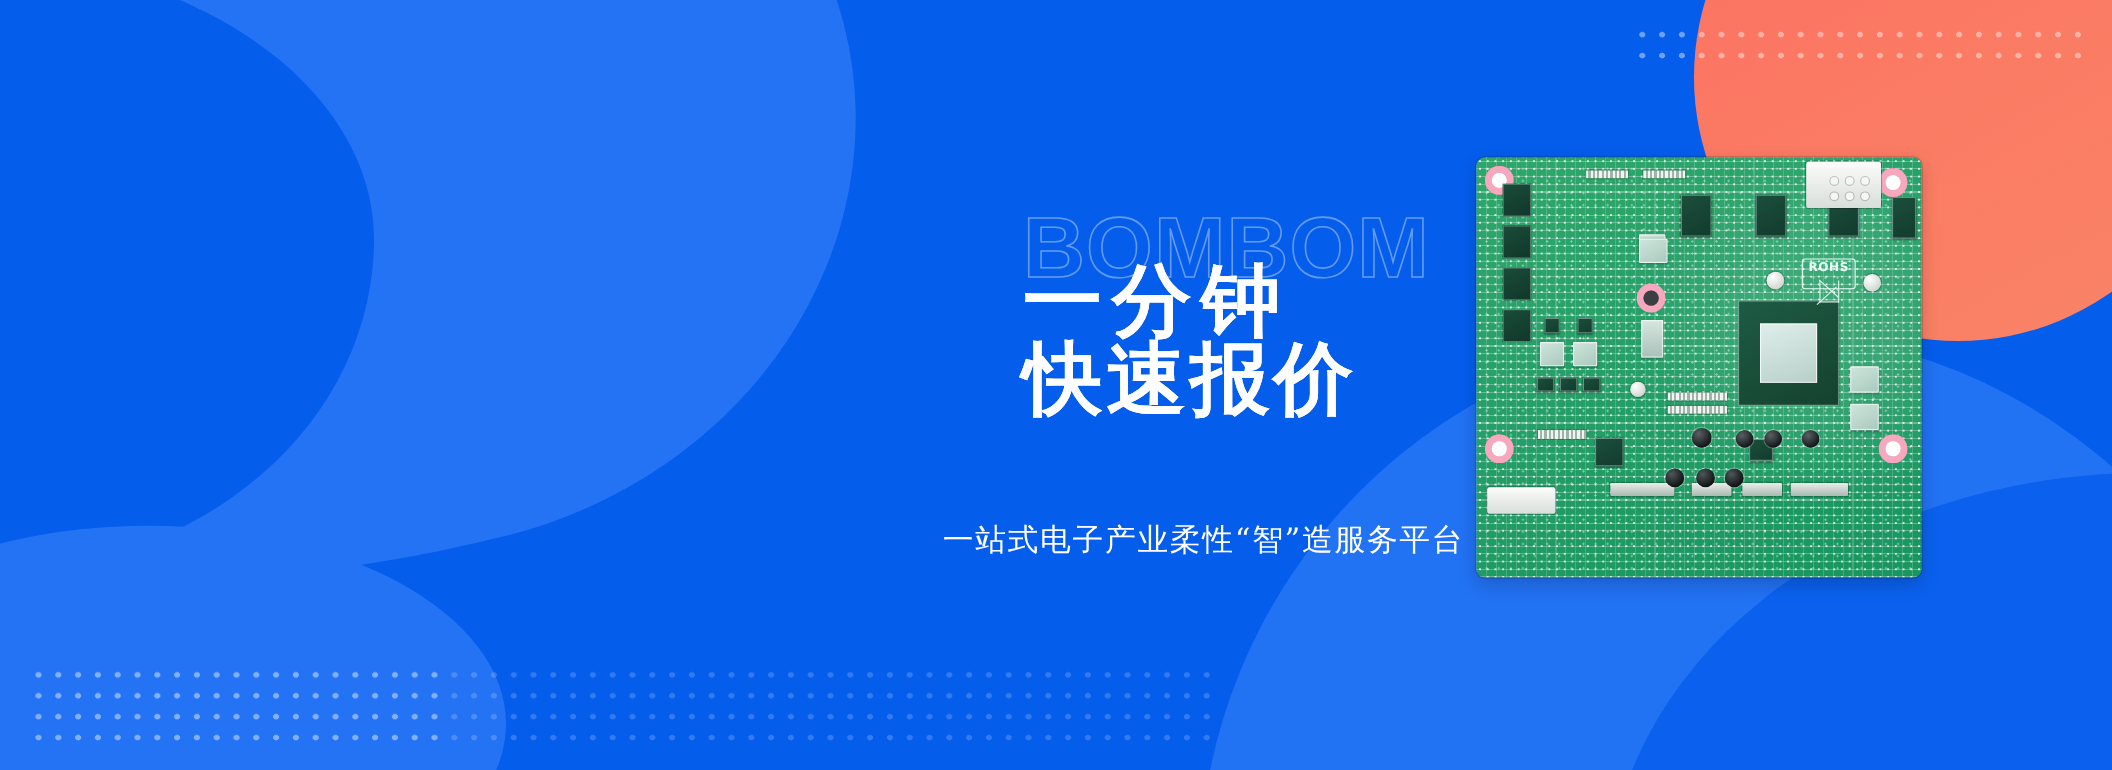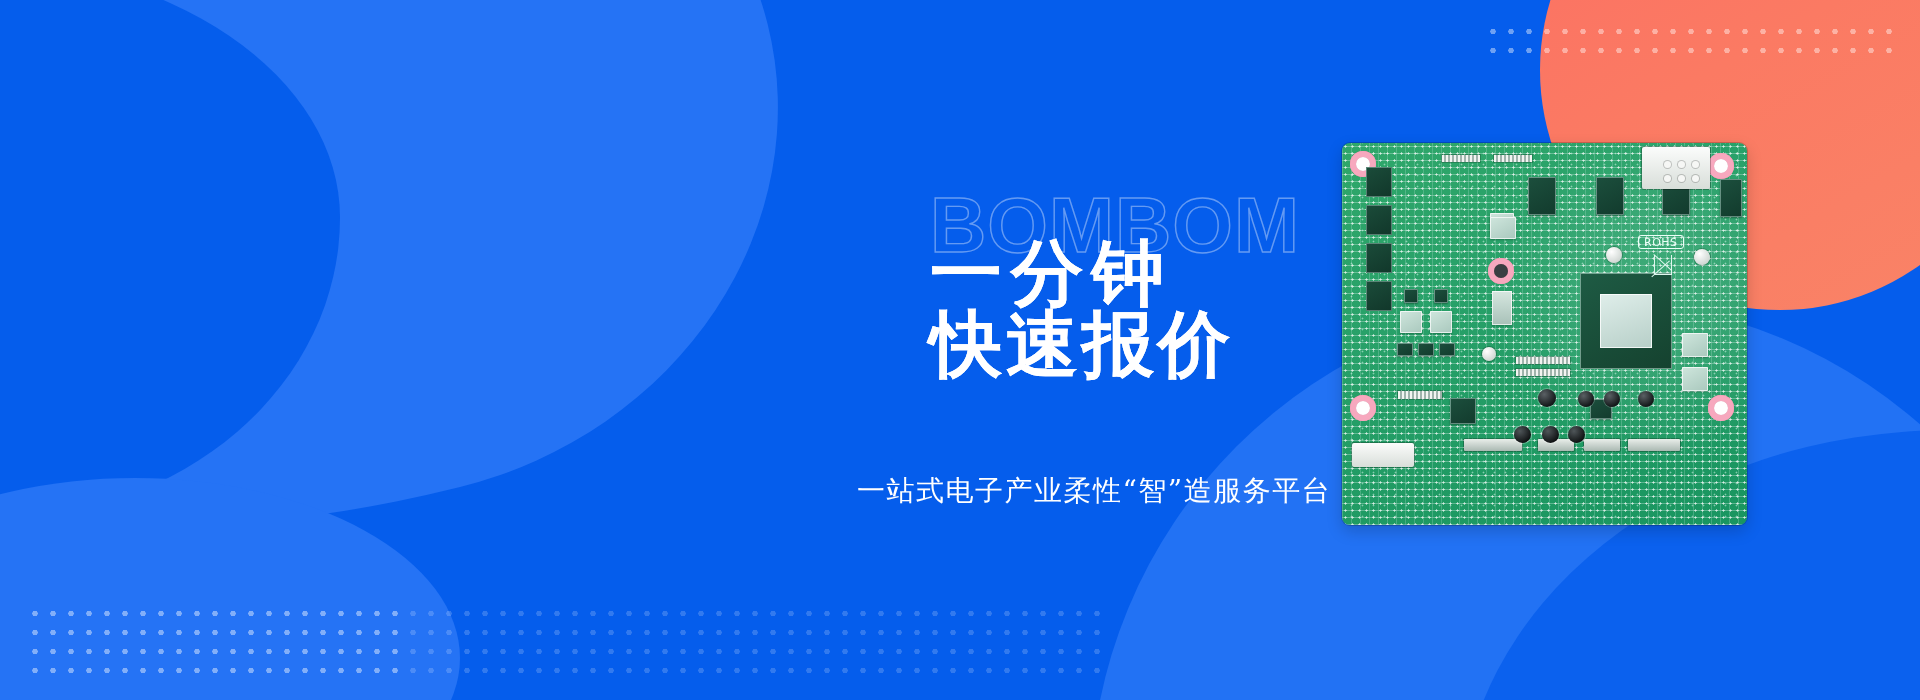--- a/index.html
+++ b/index.html
@@ -230,24 +230,24 @@
   .cap-white {
     position:absolute;
     border-radius:50%;
     background:radial-gradient(circle at 35% 30%,#ffffff,#cfd6d2 75%);
     box-shadow:0 0 0 1px rgba(0,0,0,.22);
   }
   .rohs {
     position:absolute;
     color:#eafff7;
     font-size:11px;
-    font-weight:400;
+    font-weight:700;
     letter-spacing:.5px;
     border:1.4px solid #eafff7;
-    padding:1px 5px 0;
+    padding:1px 5px 14px;
     border-radius:3px;
     font-family:"DejaVu Sans", sans-serif;
     line-height:1;
   }
   .rohs-x {
     position:absolute;
     width:18px; height:20px;
     border:1.4px solid #dff7ee;
     border-top:none;
   }

